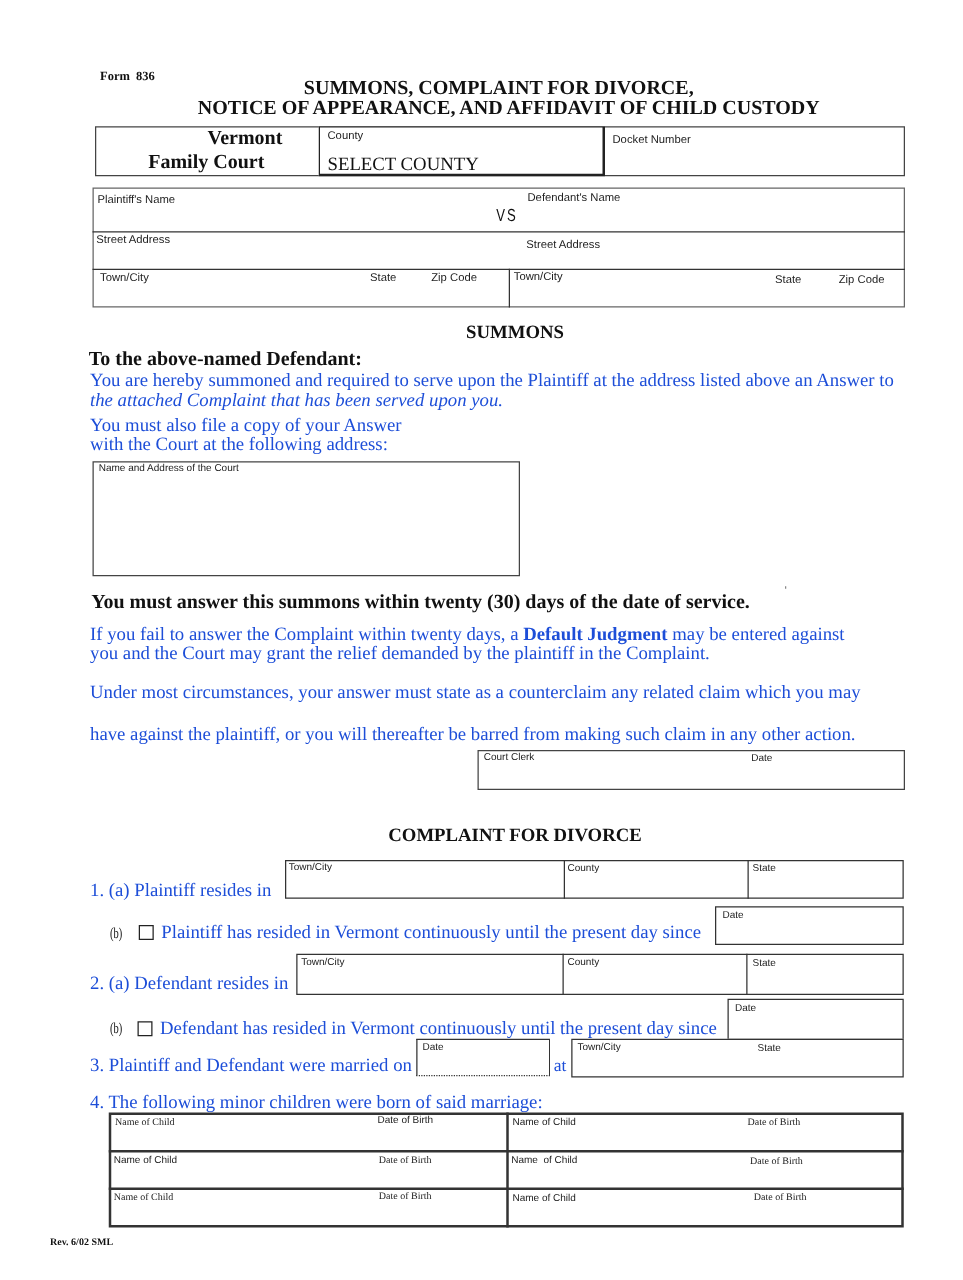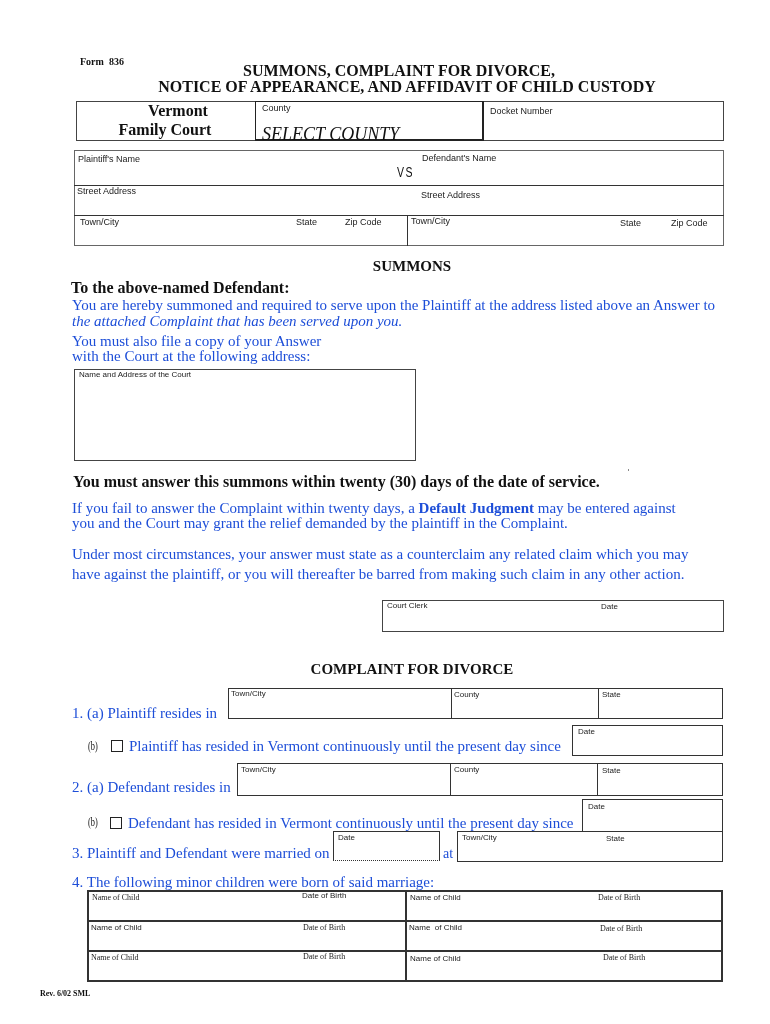--- a/index.html
+++ b/index.html
@@ -18,25 +18,25 @@
   .subb { position:absolute; font-size:12px; font-family:"Liberation Serif", serif; }
 </style>
 </head>
 <body>
 
 <div class="abs" style="left:80px; top:56px; font-size:10px; font-weight:bold; white-space:pre;">Form  836</div>
 <div class="heading" style="left:0; width:770px; text-align:center; top:62px; font-size:16px; padding-left:28px; box-sizing:border-box;">SUMMONS, COMPLAINT FOR DIVORCE,</div>
 <div class="heading" style="left:0; width:770px; text-align:center; top:78px; font-size:16px; padding-left:44px; box-sizing:border-box;">NOTICE OF APPEARANCE, AND AFFIDAVIT OF CHILD CUSTODY</div>
 
 <div class="box" style="left:76px; top:101px; width:648px; height:40px; border-color:#444;"></div>
-<div class="heading" style="left:76px; width:204px; text-align:center; top:102px; font-size:16px;">Vermont</div>
+<div class="heading" style="left:76px; width:204px; text-align:center; top:102px; font-size:16px;padding-left:18px;">Vermont</div>
 <div class="heading" style="left:76px; width:178px; text-align:center; top:121px; font-size:16px;">Family Court</div>
 <div class="box thick" style="left:255px; top:101px; width:229px; height:40px; border-width:1px 2px 2px 1px; border-color:#222;"></div>
 <div class="lbl" style="left:262px; top:103px;">County</div>
-<div class="abs" style="left:262px; top:124px; font-size:18px; white-space:nowrap;font-style:italic;">SELECT COUNTY</div>
+<div class="abs" style="left:262px; top:124px; font-size:15px; white-space:nowrap;">SELECT COUNTY</div>
 <div class="lbl" style="left:490px; top:106px;">Docket Number</div>
 <div class="field" style="left:486px; top:118px; width:234px; height:20px;"></div>
 
 <div class="box" style="left:74px; top:150px; width:650px; height:96px; border-color:#666;"></div>
 <div class="hline" style="left:74px; top:185px; width:650px;"></div>
 <div class="hline" style="left:74px; top:215px; width:650px;"></div>
 <div class="vline" style="left:407px; top:215px; height:31px;"></div>
 
 <div class="lbl" style="left:78px; top:154px;">Plaintiff's Name</div>
 <div class="field" style="left:78px; top:165px; width:310px; height:18px;"></div>
@@ -69,21 +69,21 @@
 <div class="lbl" style="left:79px; top:370px; font-size:8px;">Name and Address of the Court</div>
 
 <div class="heading" style="left:73px; top:473px; font-size:16px;">You must answer this summons within twenty (30) days of the date of service.</div>
 <div class="abs" style="left:628px; top:469px; width:1px; height:2px; background:#888;"></div>
 
 <div class="body-text" style="left:72px; top:500px;">
   <span>If you fail to answer the Complaint within twenty days, a </span><b>Default Judgment</b><span> may be entered against</span>
 </div>
 <div class="body-text" style="left:72px; top:515px;">you and the Court may grant the relief demanded by the plaintiff in the Complaint.</div>
 <div class="body-text" style="left:72px; top:546px;">Under most circumstances, your answer must state as a counterclaim any related claim which you may</div>
-<div class="body-text" style="left:72px; top:566px;font-family:Liberation Serif, serif;">have against the plaintiff, or you will thereafter be barred from making such claim in any other action.</div>
+<div class="body-text" style="left:72px; top:580px;font-family:Liberation Serif, serif;">have against the plaintiff, or you will thereafter be barred from making such claim in any other action.</div>
 
 <div class="box" style="left:382px; top:600px; width:342px; height:32px; border-color:#444;"></div>
 <div class="lbl" style="left:387px; top:601px; font-size:8px;">Court Clerk</div>
 <div class="lbl" style="left:601px; top:602px; font-size:8px;">Date</div>
 <div class="field" style="left:386px; top:613px; width:200px; height:16px;"></div>
 <div class="field" style="left:600px; top:613px; width:120px; height:16px;"></div>
 
 <div class="heading" style="left:0; width:770px; text-align:center; top:661px; font-size:15px; padding-left:54px; box-sizing:border-box;">COMPLAINT FOR DIVORCE</div>
 
 <div class="body-text" style="left:72px; top:705px;">1. (a) Plaintiff resides in</div>

